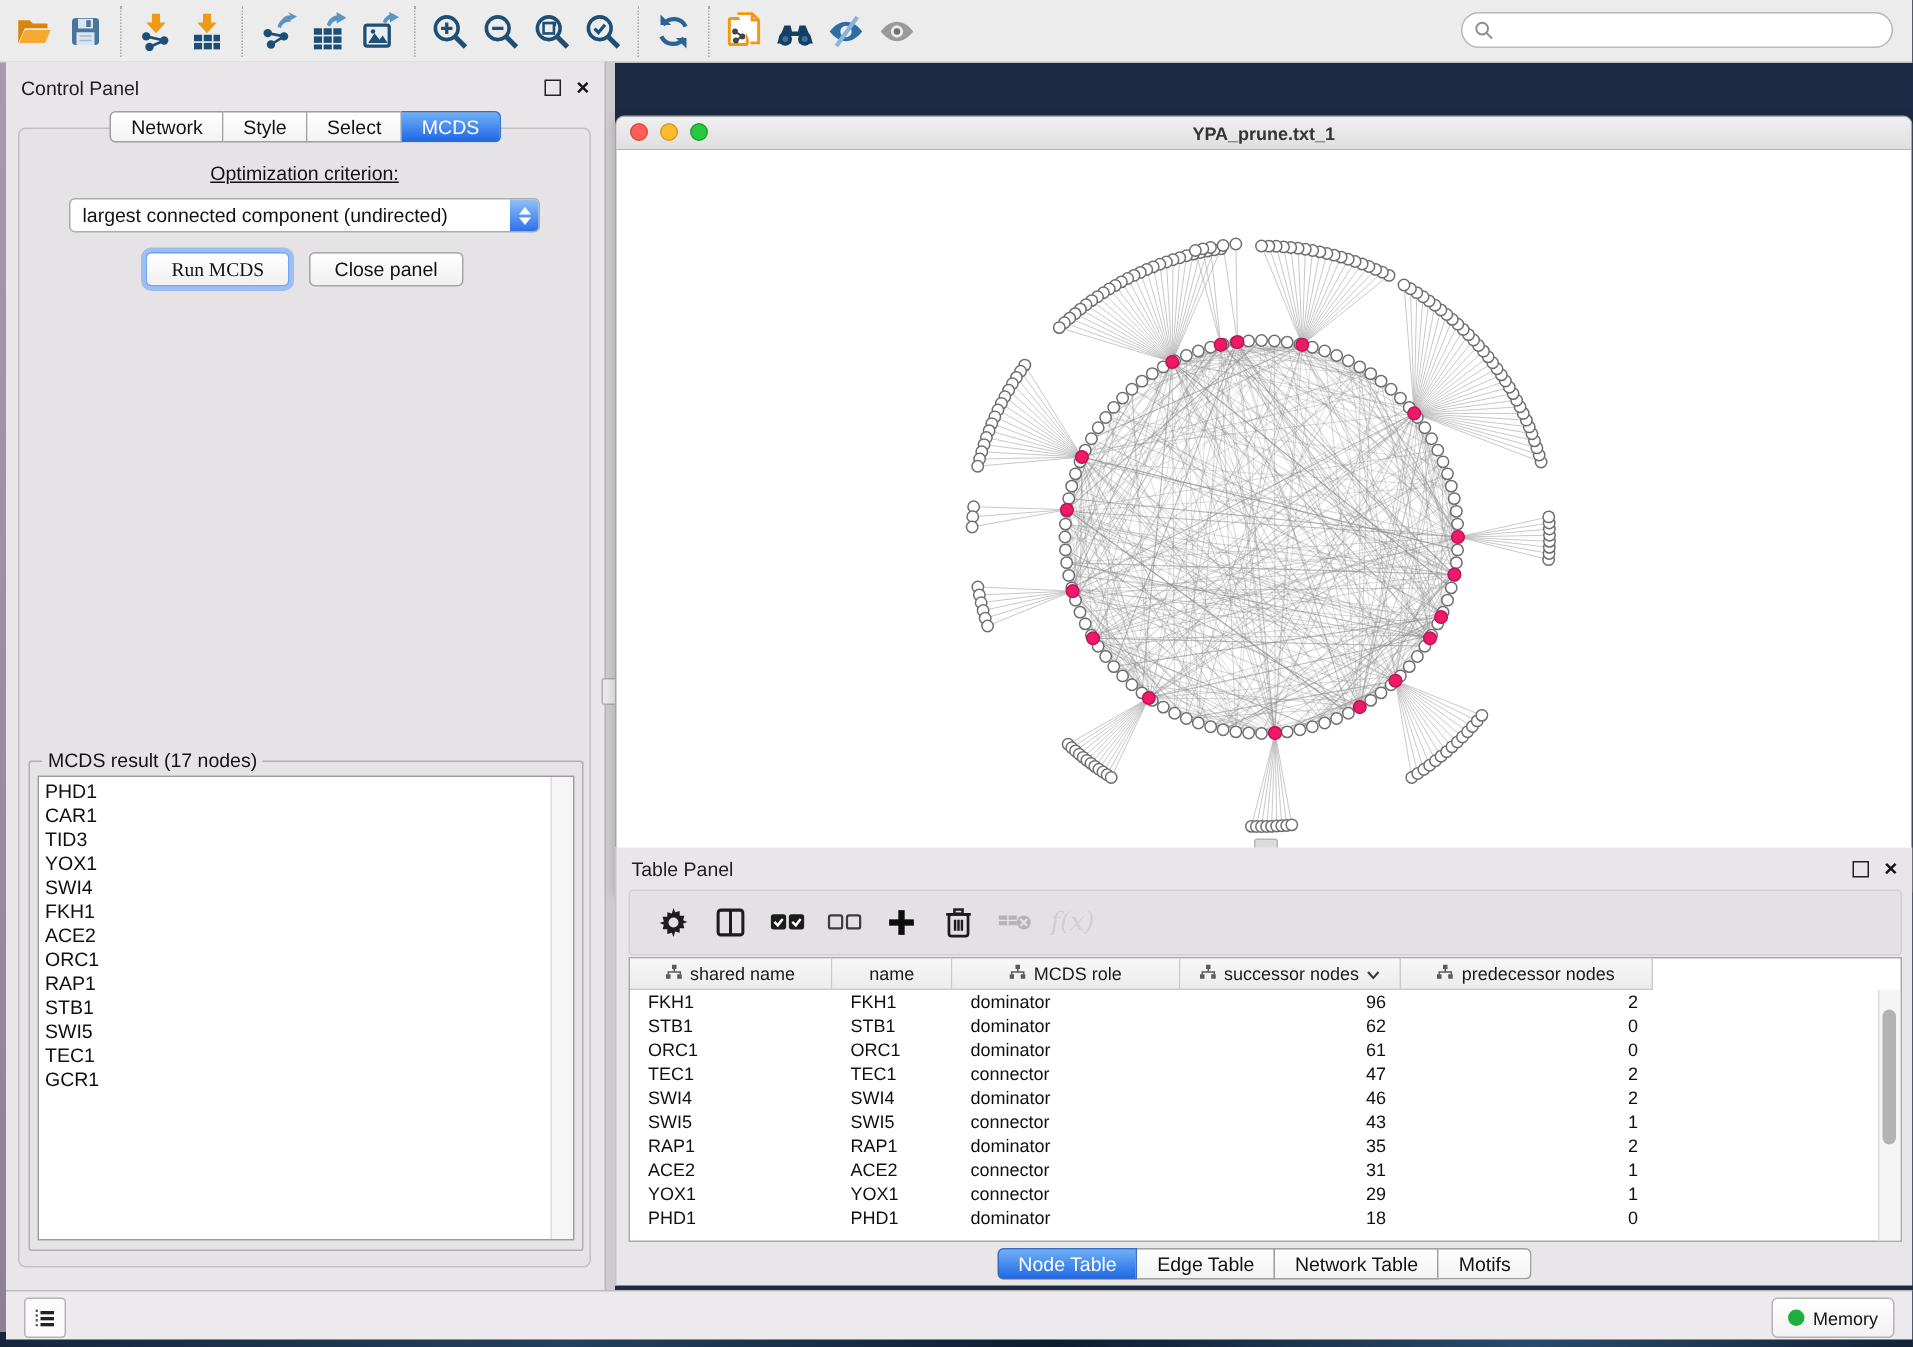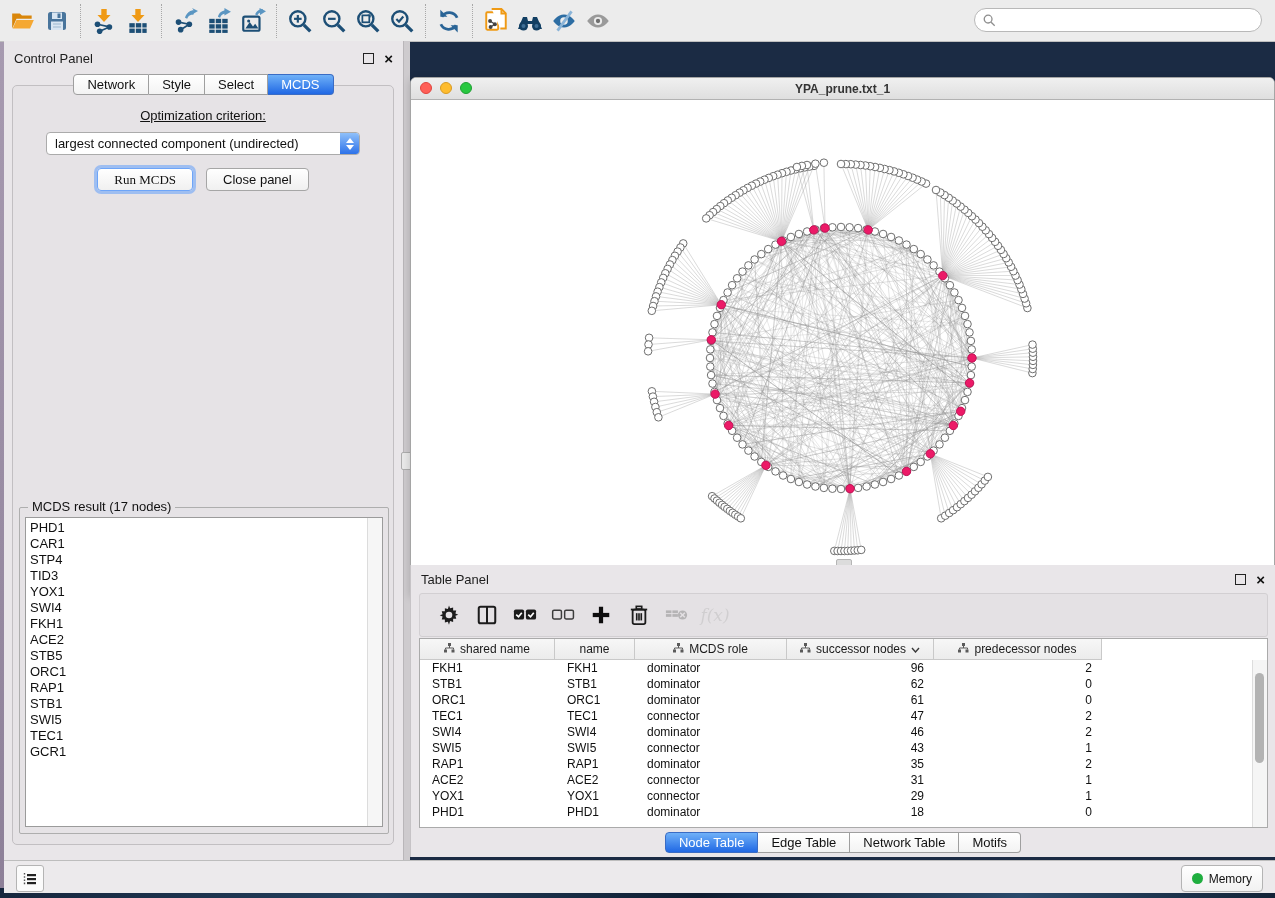--- a/index.html
+++ b/index.html
@@ -316,27 +316,25 @@
     <div class="btn-row">
       <button class="mac-btn focus">Run MCDS</button>
       <button class="mac-btn">Close panel</button>
     </div>
     <div class="groupbox">
       <span class="gb-legend">MCDS result (17 nodes)</span>
       <div class="result-list">
         <div class="result-items" id="result-items">
             <div>PHD1</div>
             <div>CAR1</div>
-            <div>STP4</div>
             <div>TID3</div>
             <div>YOX1</div>
             <div>SWI4</div>
             <div>FKH1</div>
             <div>ACE2</div>
-            <div>STB5</div>
             <div>ORC1</div>
             <div>RAP1</div>
             <div>STB1</div>
             <div>SWI5</div>
             <div>TEC1</div>
             <div>GCR1</div>
           </div>
         <div class="result-scroll"></div>
       </div>
     </div>

